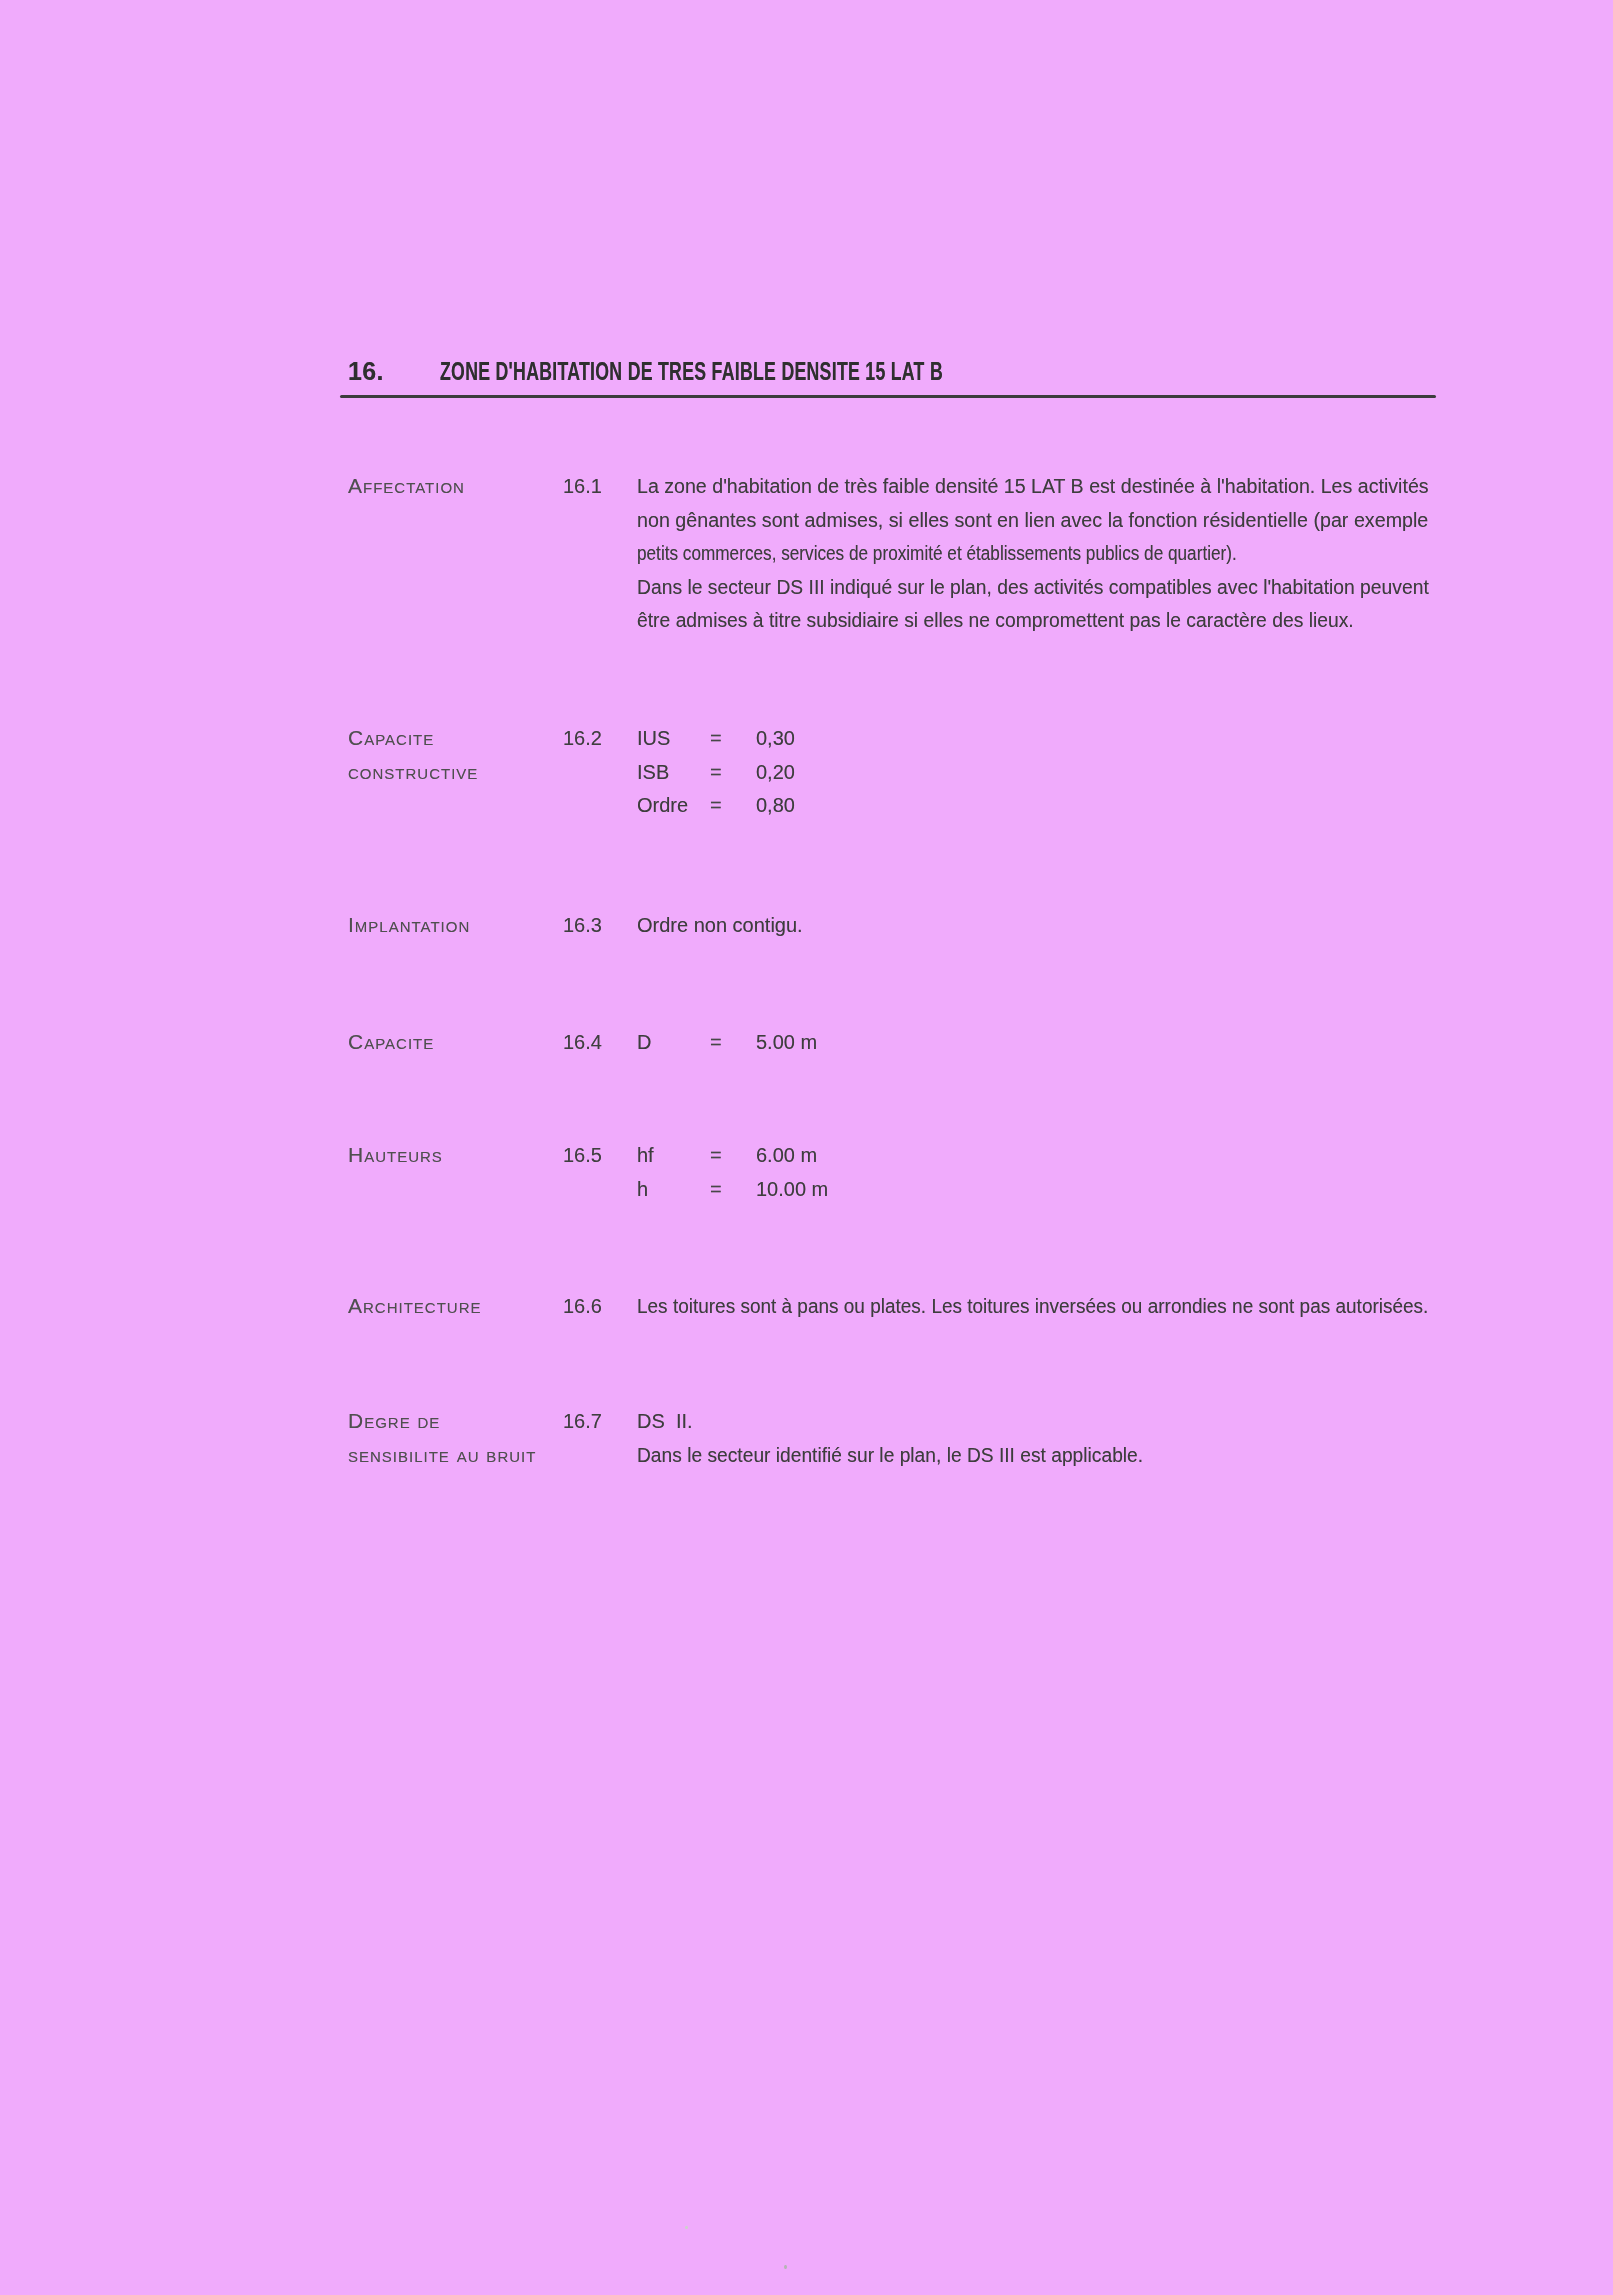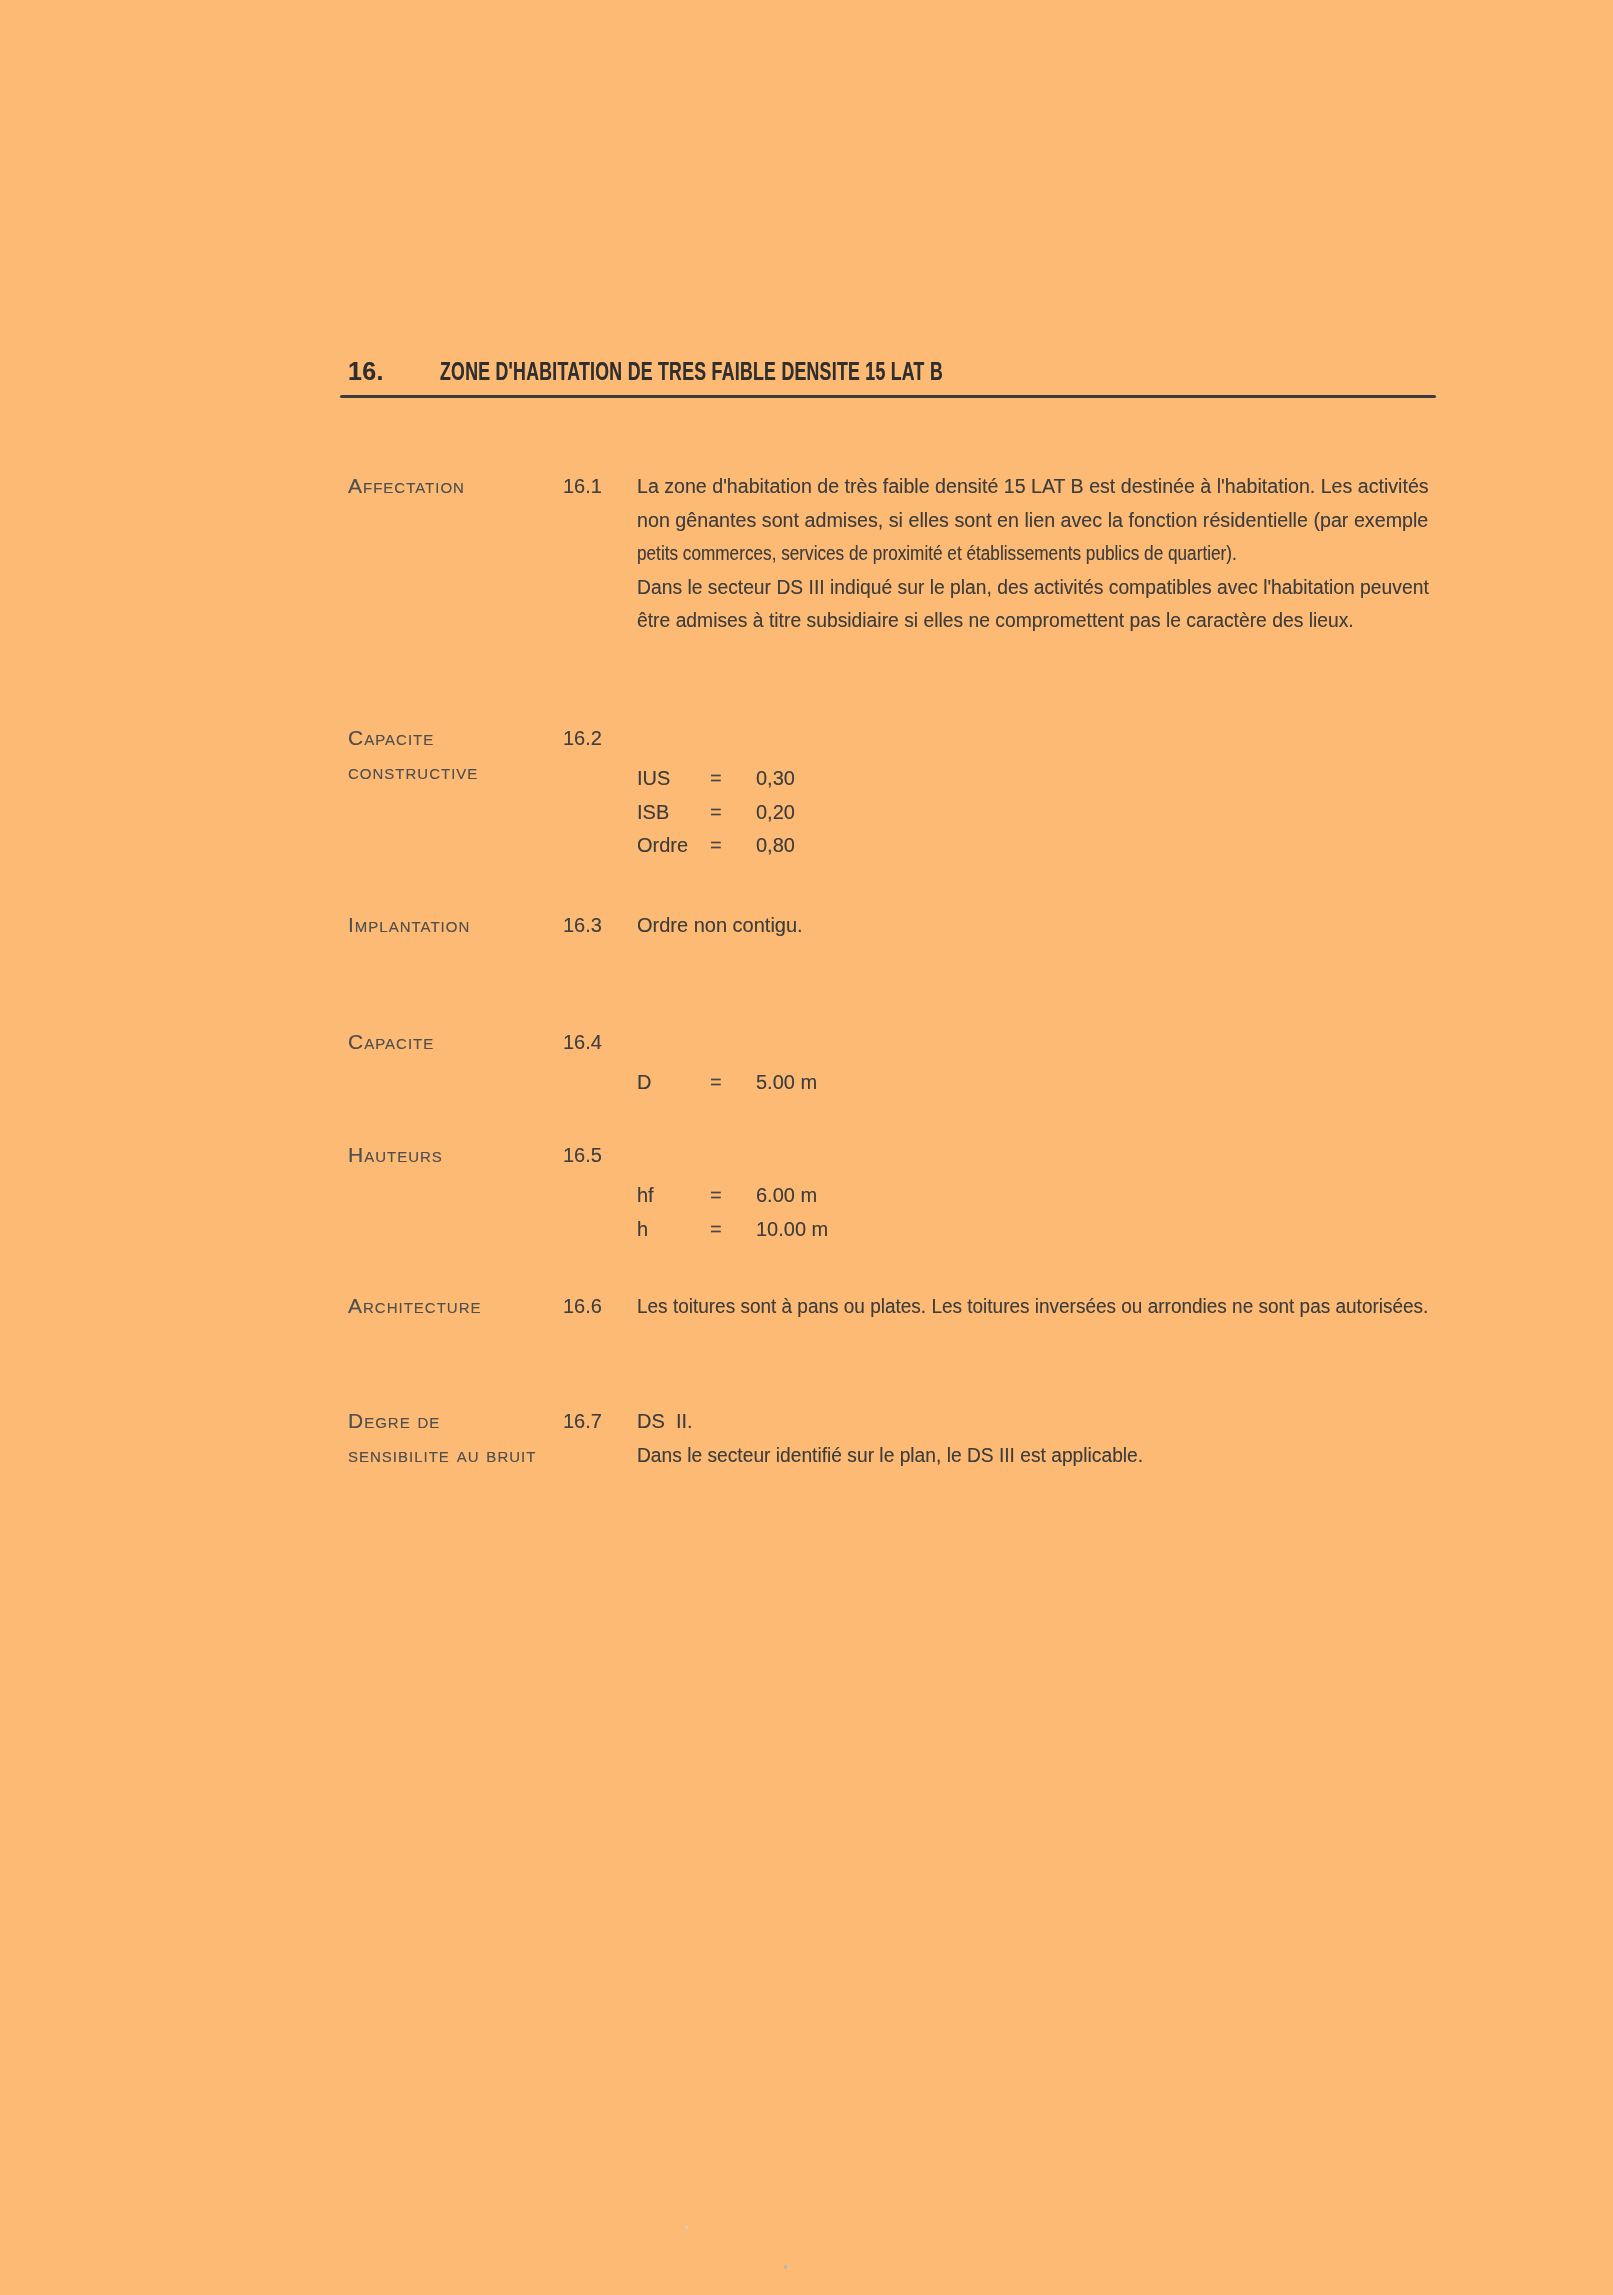--- a/index.html
+++ b/index.html
@@ -1,19 +1,19 @@
 <!DOCTYPE html>
 <html style="font-size:13.4px"><head>
 <meta charset="utf-8">
 <style>
   html, body { margin:0; padding:0; background:#e9e9e9; }
   .page {
     position:relative;
     width:1614px; height:2295px;
-    background:#fdba74;
+    background:#f0abfc;
     overflow:hidden;
     font-family:"Liberation Sans", sans-serif;
     color:#3d3d3d;
   }
   
   .h-num, .h-title {
     position:absolute; top:356px;
     font-size:25px; font-weight:700; color:#2f2f2f;
     letter-spacing:0.4px; line-height:30px;
     white-space:pre; display:inline-block; transform-origin:0 50%;
@@ -47,21 +47,20 @@
     display:inline-block; white-space:pre;
     font-size:20px; line-height:34px; color:#3d3d3d;
     transform-origin:0 50%;
     text-shadow:0 0 0.4px rgba(61,61,61,0.4);
   }
   .trow { position:absolute; left:637px; height:34px; width:353px; }
   .tkey, .teq, .tval {
     position:absolute; top:0;
     font-size:20px; line-height:34px; color:#3d3d3d; white-space:pre;
     text-shadow:0 0 0.4px rgba(61,61,61,0.4);
-    margin-top:40px;
   }
   .tkey { left:0; }
   .teq  { left:73px; color:#474747; }
   .tval { left:119px; }
   .r1 { top:0; } .r2 { top:34px; } .r3 { top:67px; }
   .r4 { top:101px; } .r5 { top:134px; }
   .speck { position:absolute; border-radius:50%; }
   .speck-a { left:685px; top:2226px; width:2.5px; height:2.5px; background:#cfcfcf; }
   .speck-b { left:784px; top:2265px; width:2.5px; height:4.2px; background:#b5b5b5; }
 </style>

